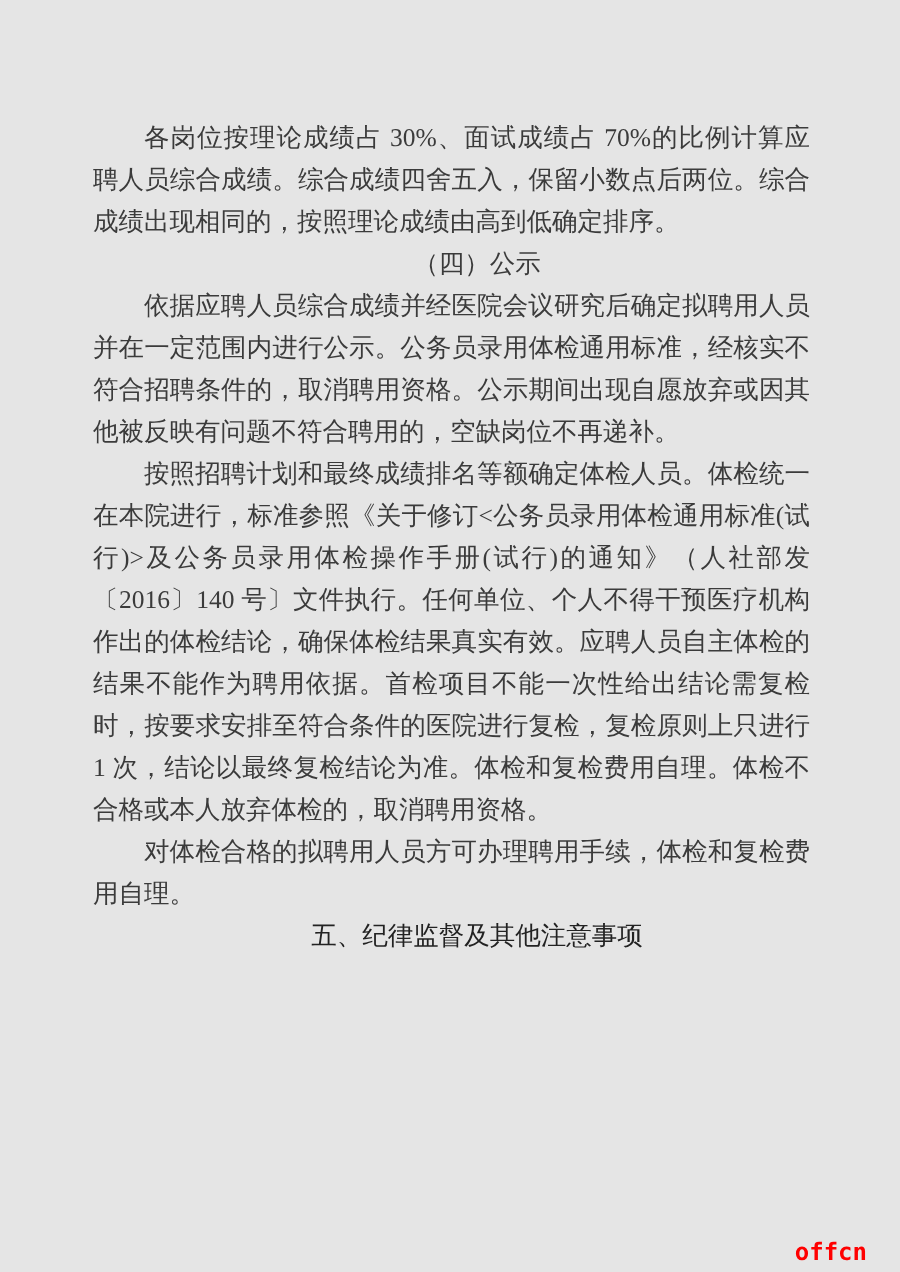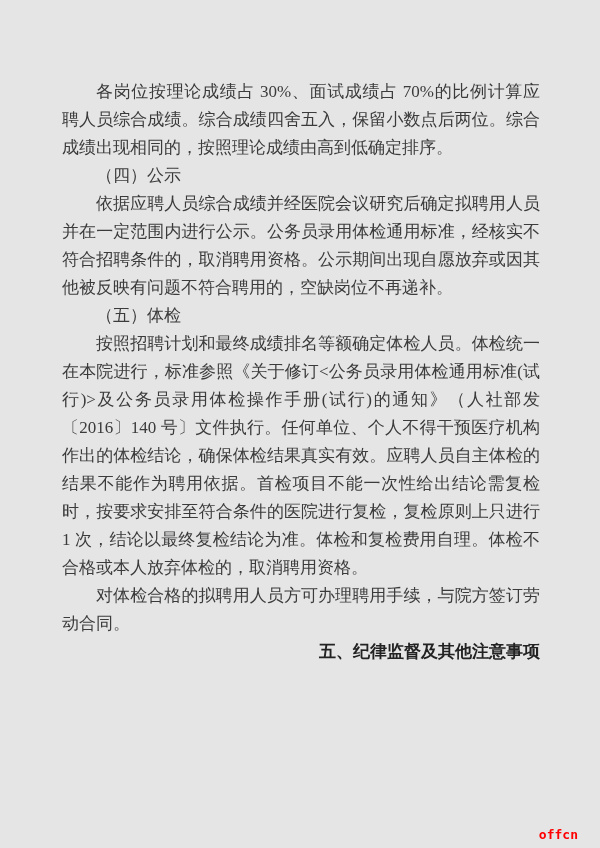--- a/index.html
+++ b/index.html
@@ -25,47 +25,46 @@
     line-height: 28px;
   }
   .block {
     margin: 0;
     text-indent: 2em;
   }
   .block.paragraph {
     text-align: justify;
   }
   .block.subheading {
-    text-align: left;
+    text-align: center;
   }
   .block.heading {
     font-family: "Liberation Sans", "DejaVu Sans", sans-serif;
-    font-weight: bold;
+    font-weight: normal;
     color: #222222;
-    text-align: right;
+    text-align: center;
   }
   .brand-mark {
     position: absolute;
     right: 22px;
     bottom: 4px;
     font-family: "DejaVu Sans Mono", "Liberation Mono", monospace;
     font-weight: bold;
-    font-size: 13px;
+    font-size: 16px;
     line-height: 18px;
     color: #ff0000;
     letter-spacing: 0px;
   }
 </style>
 </head>
 <body>
 
 <div class="page" style="background: #e5e5e5;">
   <div class="doc-body" style="color: rgb(59, 59, 59);">
       <div class="block paragraph">各岗位按理论成绩占 30%、面试成绩占 70%的比例计算应聘人员综合成绩。综合成绩四舍五入，保留小数点后两位。综合成绩出现相同的，按照理论成绩由高到低确定排序。</div>
       <div class="block subheading">（四）公示</div>
       <div class="block paragraph">依据应聘人员综合成绩并经医院会议研究后确定拟聘用人员并在一定范围内进行公示。公务员录用体检通用标准，经核实不符合招聘条件的，取消聘用资格。公示期间出现自愿放弃或因其他被反映有问题不符合聘用的，空缺岗位不再递补。</div>
-      <div class="block subheading">（五）体检</div>
       <div class="block paragraph">按照招聘计划和最终成绩排名等额确定体检人员。体检统一在本院进行，标准参照《关于修订&lt;公务员录用体检通用标准(试行)&gt;及公务员录用体检操作手册(试行)的通知》（人社部发〔2016〕140 号〕文件执行。任何单位、个人不得干预医疗机构作出的体检结论，确保体检结果真实有效。应聘人员自主体检的结果不能作为聘用依据。首检项目不能一次性给出结论需复检时，按要求安排至符合条件的医院进行复检，复检原则上只进行 1 次，结论以最终复检结论为准。体检和复检费用自理。体检不合格或本人放弃体检的，取消聘用资格。</div>
-      <div class="block paragraph">对体检合格的拟聘用人员方可办理聘用手续，与院方签订劳动合同。</div>
+      <div class="block paragraph">对体检合格的拟聘用人员方可办理聘用手续，体检和复检费用自理。</div>
       <div class="block heading">五、纪律监督及其他注意事项</div>
     </div>
   <div class="brand-mark" style="color: rgb(255, 0, 0);">offcn</div>
 </div>
 
 </body></html>

